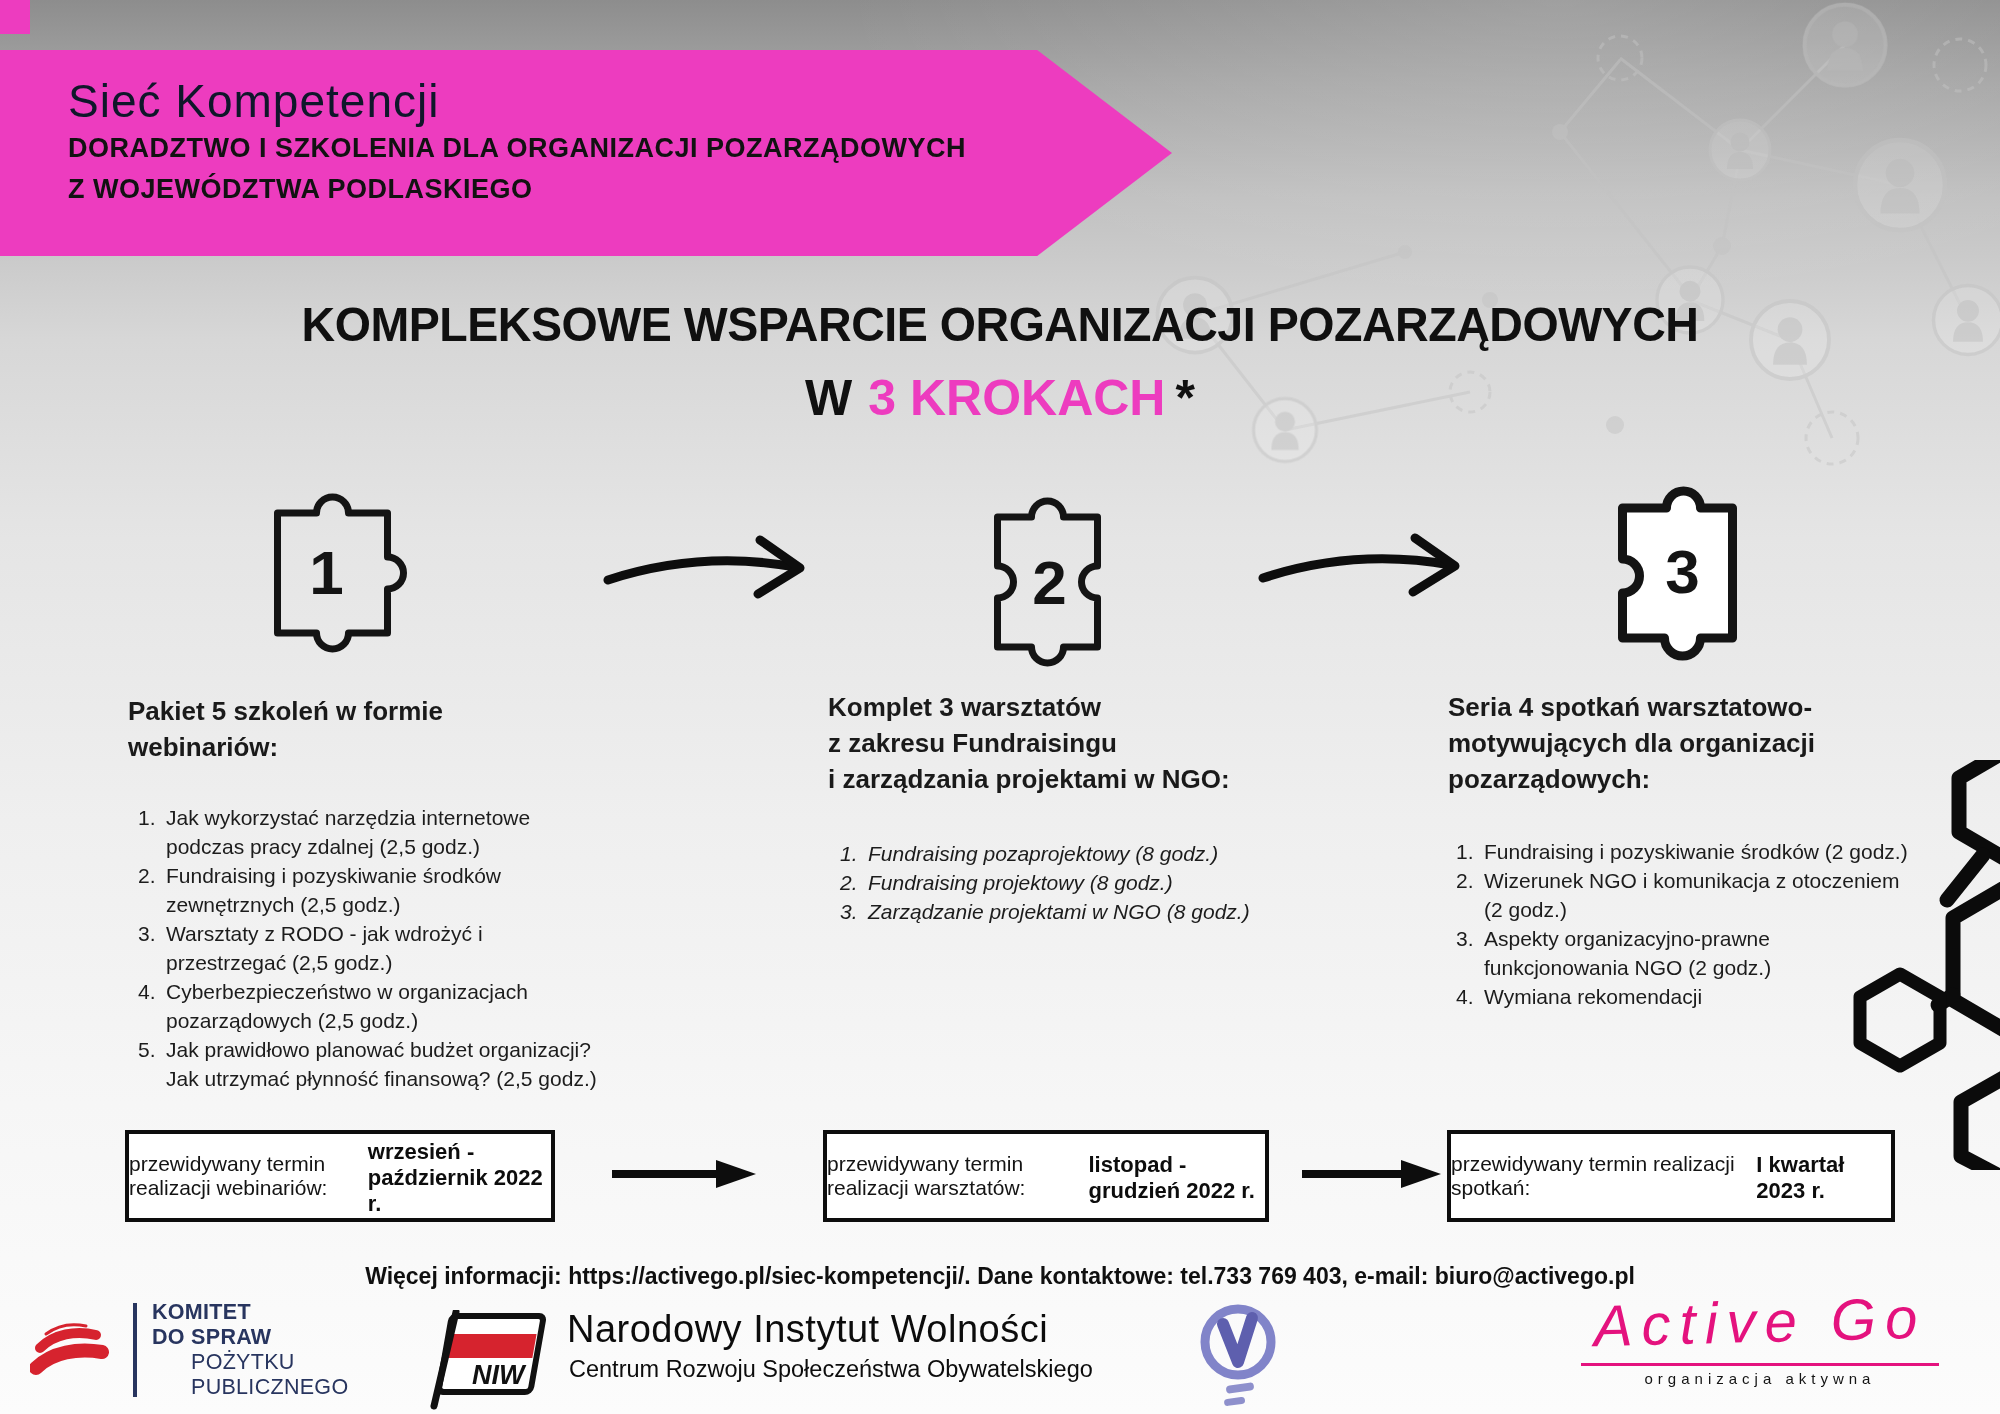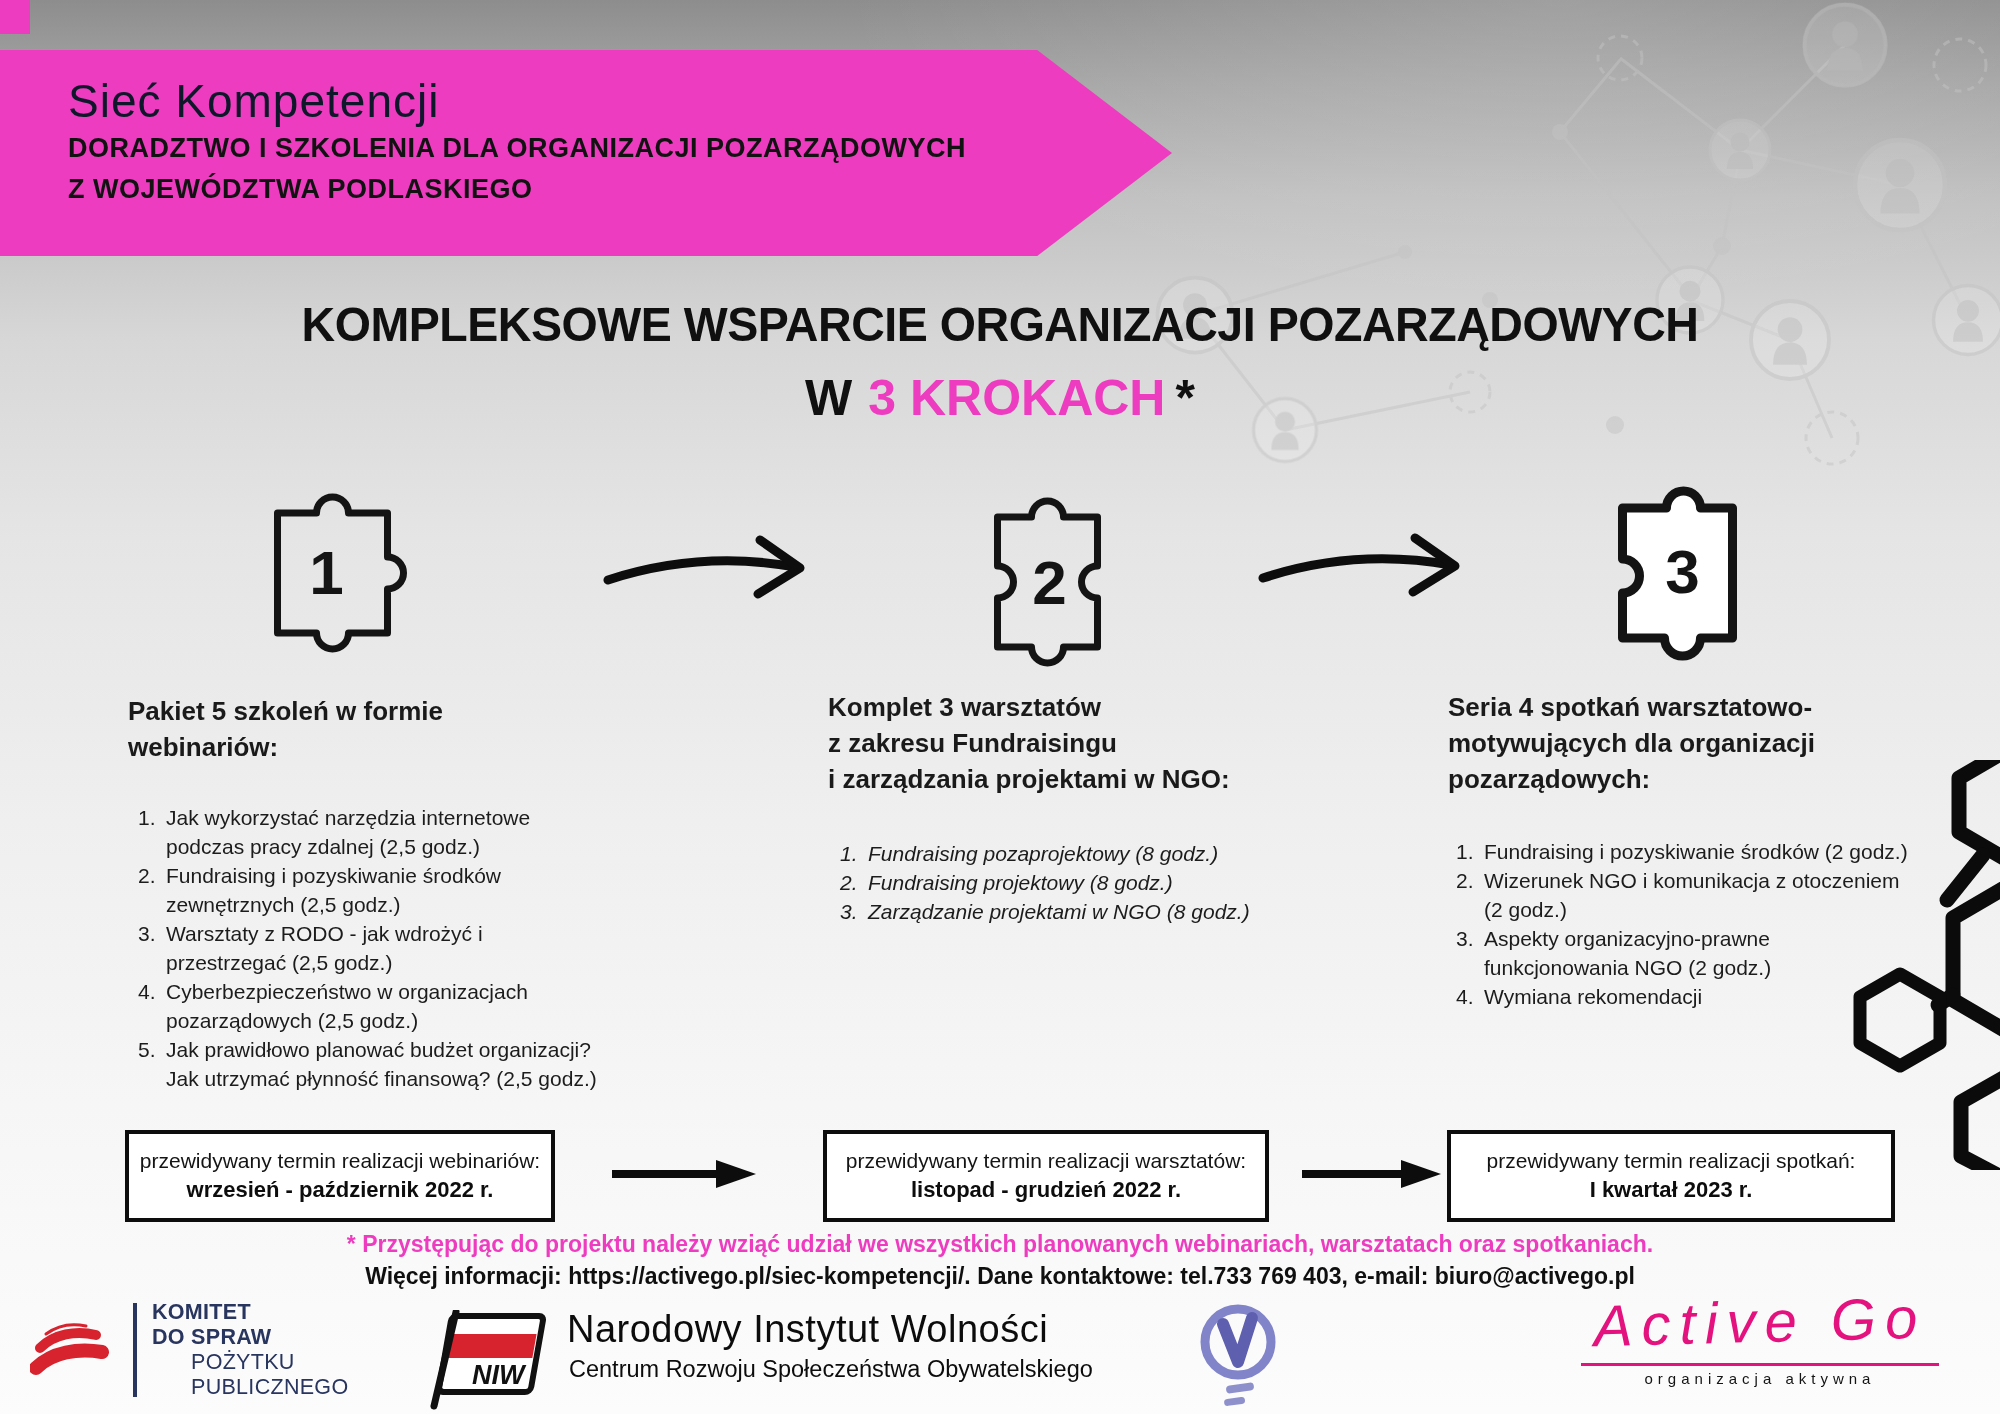--- a/index.html
+++ b/index.html
@@ -37,21 +37,21 @@
   .curve-arrow path{fill:none;stroke:#0d0d0d;stroke-width:9;stroke-linecap:round;stroke-linejoin:round;}
   
   .col{position:absolute;}
   .col-title{font-size:26px;font-weight:700;line-height:36px;white-space:pre-line;color:#1a1a1a;}
   .step-list{list-style:none;margin:0;padding:0;counter-reset:item;font-size:21px;line-height:29px;color:#1c1c1c;}
   .step-list li{position:relative;padding-left:28px;counter-increment:item;}
   .step-list li::before{content:counter(item) ".";position:absolute;left:0;}
   
   .tbox{
     position:absolute;height:84px;background:#ffffff;border:4px solid #0d0d0d;
-    display:flex;flex-direction:column;align-items:center;justify-content:center;text-align:left;
+    display:flex;flex-direction:row;align-items:center;justify-content:center;text-align:left;
   }
   .tbox .l1{font-size:21px;color:#141414;}
   .tbox .l2{font-size:22px;font-weight:700;margin-top:4px;color:#0d0d0d;}
   .straight-arrow{position:absolute;}
   
   .note-pink{position:absolute;left:0;top:1231px;width:2000px;text-align:center;font-size:23px;font-weight:700;color:#ed3cbf;}
   .contact{position:absolute;left:0;top:1263px;width:2000px;text-align:center;font-size:23px;font-weight:700;color:#0f0f0f;}
   
   .kpp-flag{position:absolute;left:30px;top:1318px;}
   .kpp-divider{position:absolute;left:133px;top:1303px;width:4px;height:94px;background:#28355f;}
@@ -209,21 +209,20 @@
   <svg class="straight-arrow" style="left:1302px;top:1158px;" width="140" height="32" viewBox="0 0 140 32">
     <line x1="0" y1="16" x2="103" y2="16" stroke="#0d0d0d" stroke-width="8"></line>
     <polygon points="99,2 139,16 99,30" fill="#0d0d0d"></polygon>
   </svg>
 
   <div class="tbox" style="left:1447px;top:1130px;width:440px;">
     <div class="l1">przewidywany termin realizacji spotkań:</div>
     <div class="l2">I kwartał  2023 r.</div>
   </div>
 
-  <div class="note-pink">* Przystępując do projektu należy wziąć udział we wszystkich planowanych webinariach, warsztatach oraz spotkaniach.</div>
   <div class="contact">Więcej informacji: https://activego.pl/siec-kompetencji/. Dane kontaktowe: tel.733 769 403,  e-mail: biuro@activego.pl</div>
 
   <svg class="kpp-flag" width="90" height="66" viewBox="0 0 90 66">
     <path d="M16,16 C28,7 42,5 56,8" fill="none" stroke="#d6232e" stroke-width="3" stroke-linecap="round"></path>
     <path d="M10,30 C24,16 46,12 66,17" fill="none" stroke="#d6232e" stroke-width="10" stroke-linecap="round"></path>
     <path d="M6,50 C22,34 48,30 72,34" fill="none" stroke="#d6232e" stroke-width="14" stroke-linecap="round"></path>
   </svg>
   <div class="kpp-divider"></div>
   <div class="kpp-text">
     <div class="b1">KOMITET</div>

